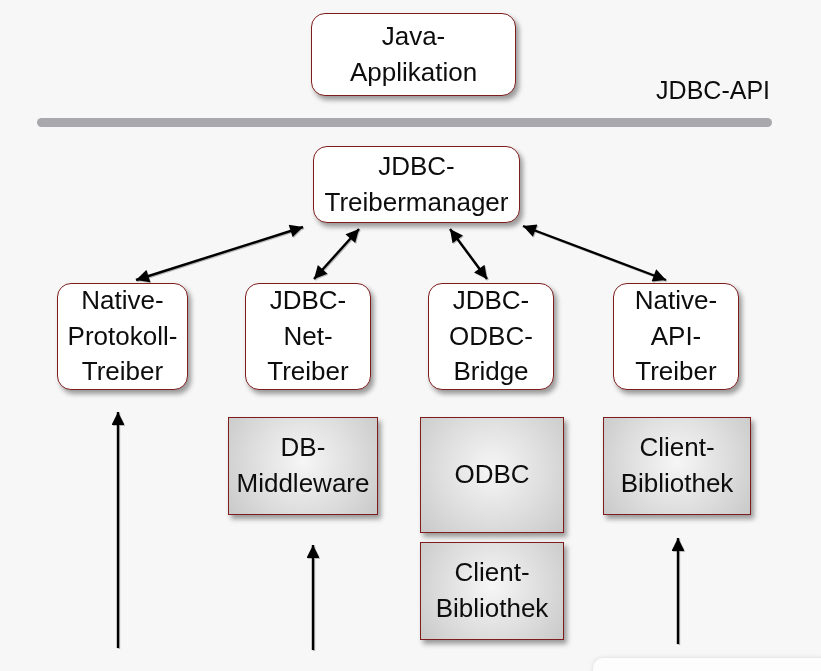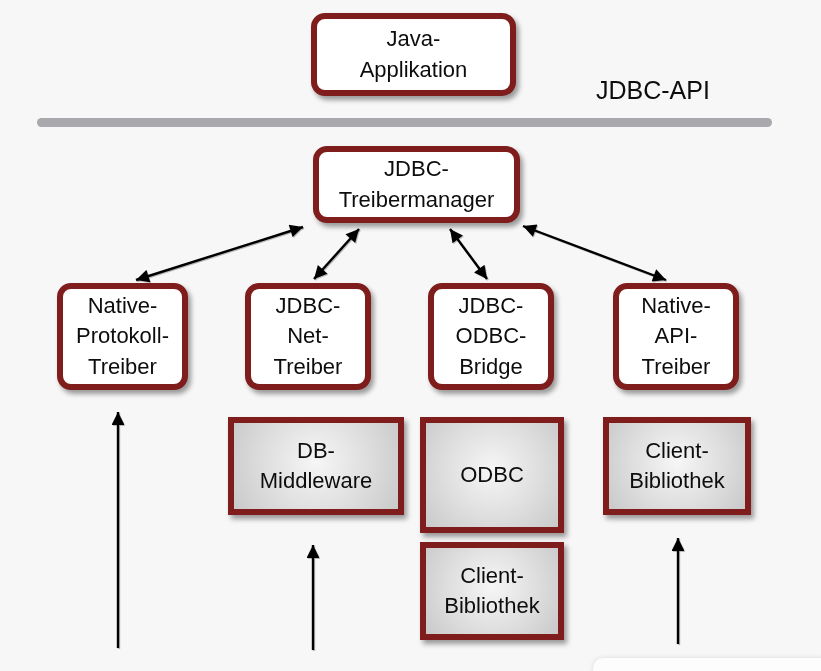--- a/index.html
+++ b/index.html
@@ -15,24 +15,24 @@
     overflow: hidden;
   }
   .node {
     position: absolute;
     box-sizing: border-box;
     display: flex;
     align-items: center;
     justify-content: center;
     text-align: center;
     color: #0d0d0d;
-    font-size: 22px;
+    font-size: 26px;
     line-height: 1.38;
     white-space: pre-line;
-    border: 6px solid #7f1d1d;
+    border: 1px solid #7f1d1d;
     box-shadow: 3px 4px 5px rgba(0,0,0,0.38);
   }
   .node.white {
     background: #ffffff;
     border-radius: 14px;
   }
   .node.gray {
     background: radial-gradient(circle at 50% 45%, #f6f6f6 0%, #dedede 55%, #c2c2c2 115%);
     border-radius: 0;
   }
@@ -40,23 +40,24 @@
     position: absolute;
     left: 37px;
     top: 118px;
     width: 735px;
     height: 9px;
     border-radius: 5px;
     background: #a9a9ad;
   }
   #jdbc-api-label {
     position: absolute;
-    left: 596px;
+    left: 570px;
     top: 76px;
     width: 200px;
+    text-align: right;
     font-size: 25px;
     color: #0d0d0d;
   }
   #arrow-layer {
     position: absolute;
     left: 0;
     top: 0;
     filter: drop-shadow(1px 1.5px 0.7px rgba(0,0,0,0.25));
   }
   #arrow-layer line {
@@ -73,21 +74,21 @@
     border-radius: 10px;
     box-shadow: 0 0 5px rgba(0,0,0,0.12);
   }
   
   #node-java-application     { left:311px; top:13px;  width:205px; height:83px; }
   #node-jdbc-treibermanager  { left:313px; top:146px; width:207px; height:77px; }
   #node-native-protokoll     { left:57px;  top:283px; width:131px; height:107px; }
   #node-jdbc-net             { left:245px; top:283px; width:126px; height:107px; }
   #node-jdbc-odbc            { left:428px; top:283px; width:126px; height:107px; }
   #node-native-api           { left:613px; top:283px; width:126px; height:107px; }
-  #node-db-middleware        { left:228px; top:417px; width:176px; height:98px; }
+  #node-db-middleware        { left:228px; top:417px; width:150px; height:98px; }
   #node-odbc                 { left:420px; top:417px; width:144px; height:116px; }
   #node-client-bib-right     { left:603px; top:417px; width:148px; height:98px; }
   #node-client-bib-center    { left:420px; top:542px; width:144px; height:98px; }
 </style>
 </head>
 <body>
 
 <div id="canvas">
 
   <svg id="arrow-layer" width="821" height="671" viewBox="0 0 821 671">

